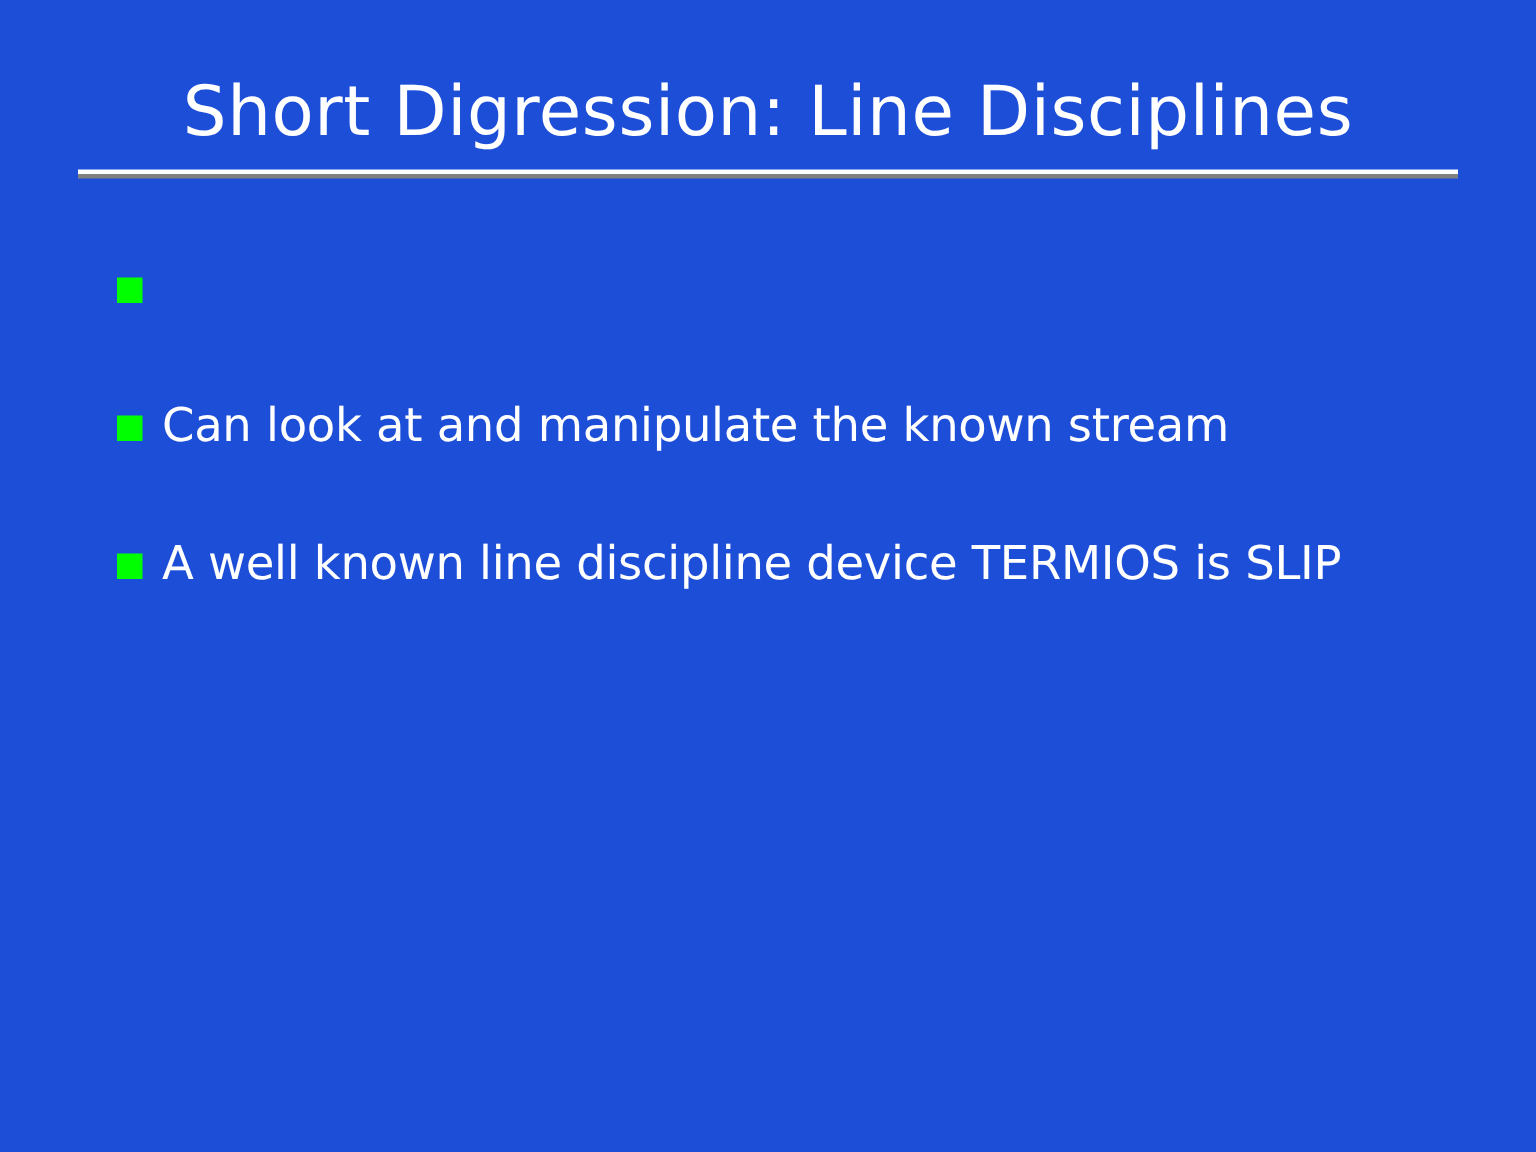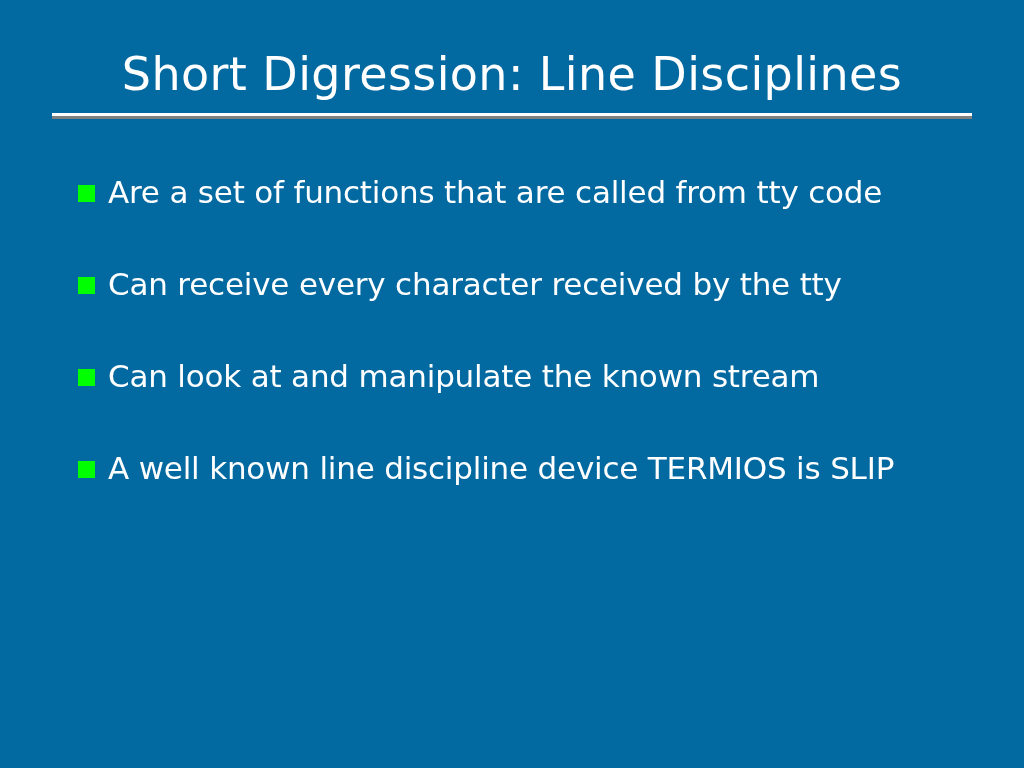--- a/index.html
+++ b/index.html
@@ -10,21 +10,21 @@
     width: 1024px;
     height: 768px;
     overflow: hidden;
     background: #3a6ea5;
     font-family: "DejaVu Sans", sans-serif;
   }
   #slide {
     position: relative;
     width: 1024px;
     height: 768px;
-    background: #0369a1;
+    background: #1d4ed8;
     box-sizing: border-box;
   }
   #title-block {
     position: absolute;
     left: 0;
     top: 46px;
     width: 1024px;
     text-align: center;
   }
   #slide-title {
@@ -87,27 +87,22 @@
   <div id="title-block">
     <span id="slide-title">Short Digression: Line Disciplines</span>
   </div>
 
   <div id="title-rule"></div>
 
   <ul id="bullet-list">
 
     <li class="bullet-row">
       <span class="bullet-marker"></span>
-      <span class="bullet-text">Are a set of functions that are called from tty code</span>
     </li>
 
-    <li class="bullet-row">
-      <span class="bullet-marker"></span>
-      <span class="bullet-text">Can receive every character received by the tty</span>
-    </li>
 
     <li class="bullet-row">
       <span class="bullet-marker"></span>
       <span class="bullet-text">Can look at and manipulate the known stream</span>
     </li>
 
 
     <li class="bullet-row">
       <span class="bullet-marker"></span>
       <span class="bullet-text">A well known line discipline device TERMIOS is SLIP</span>

